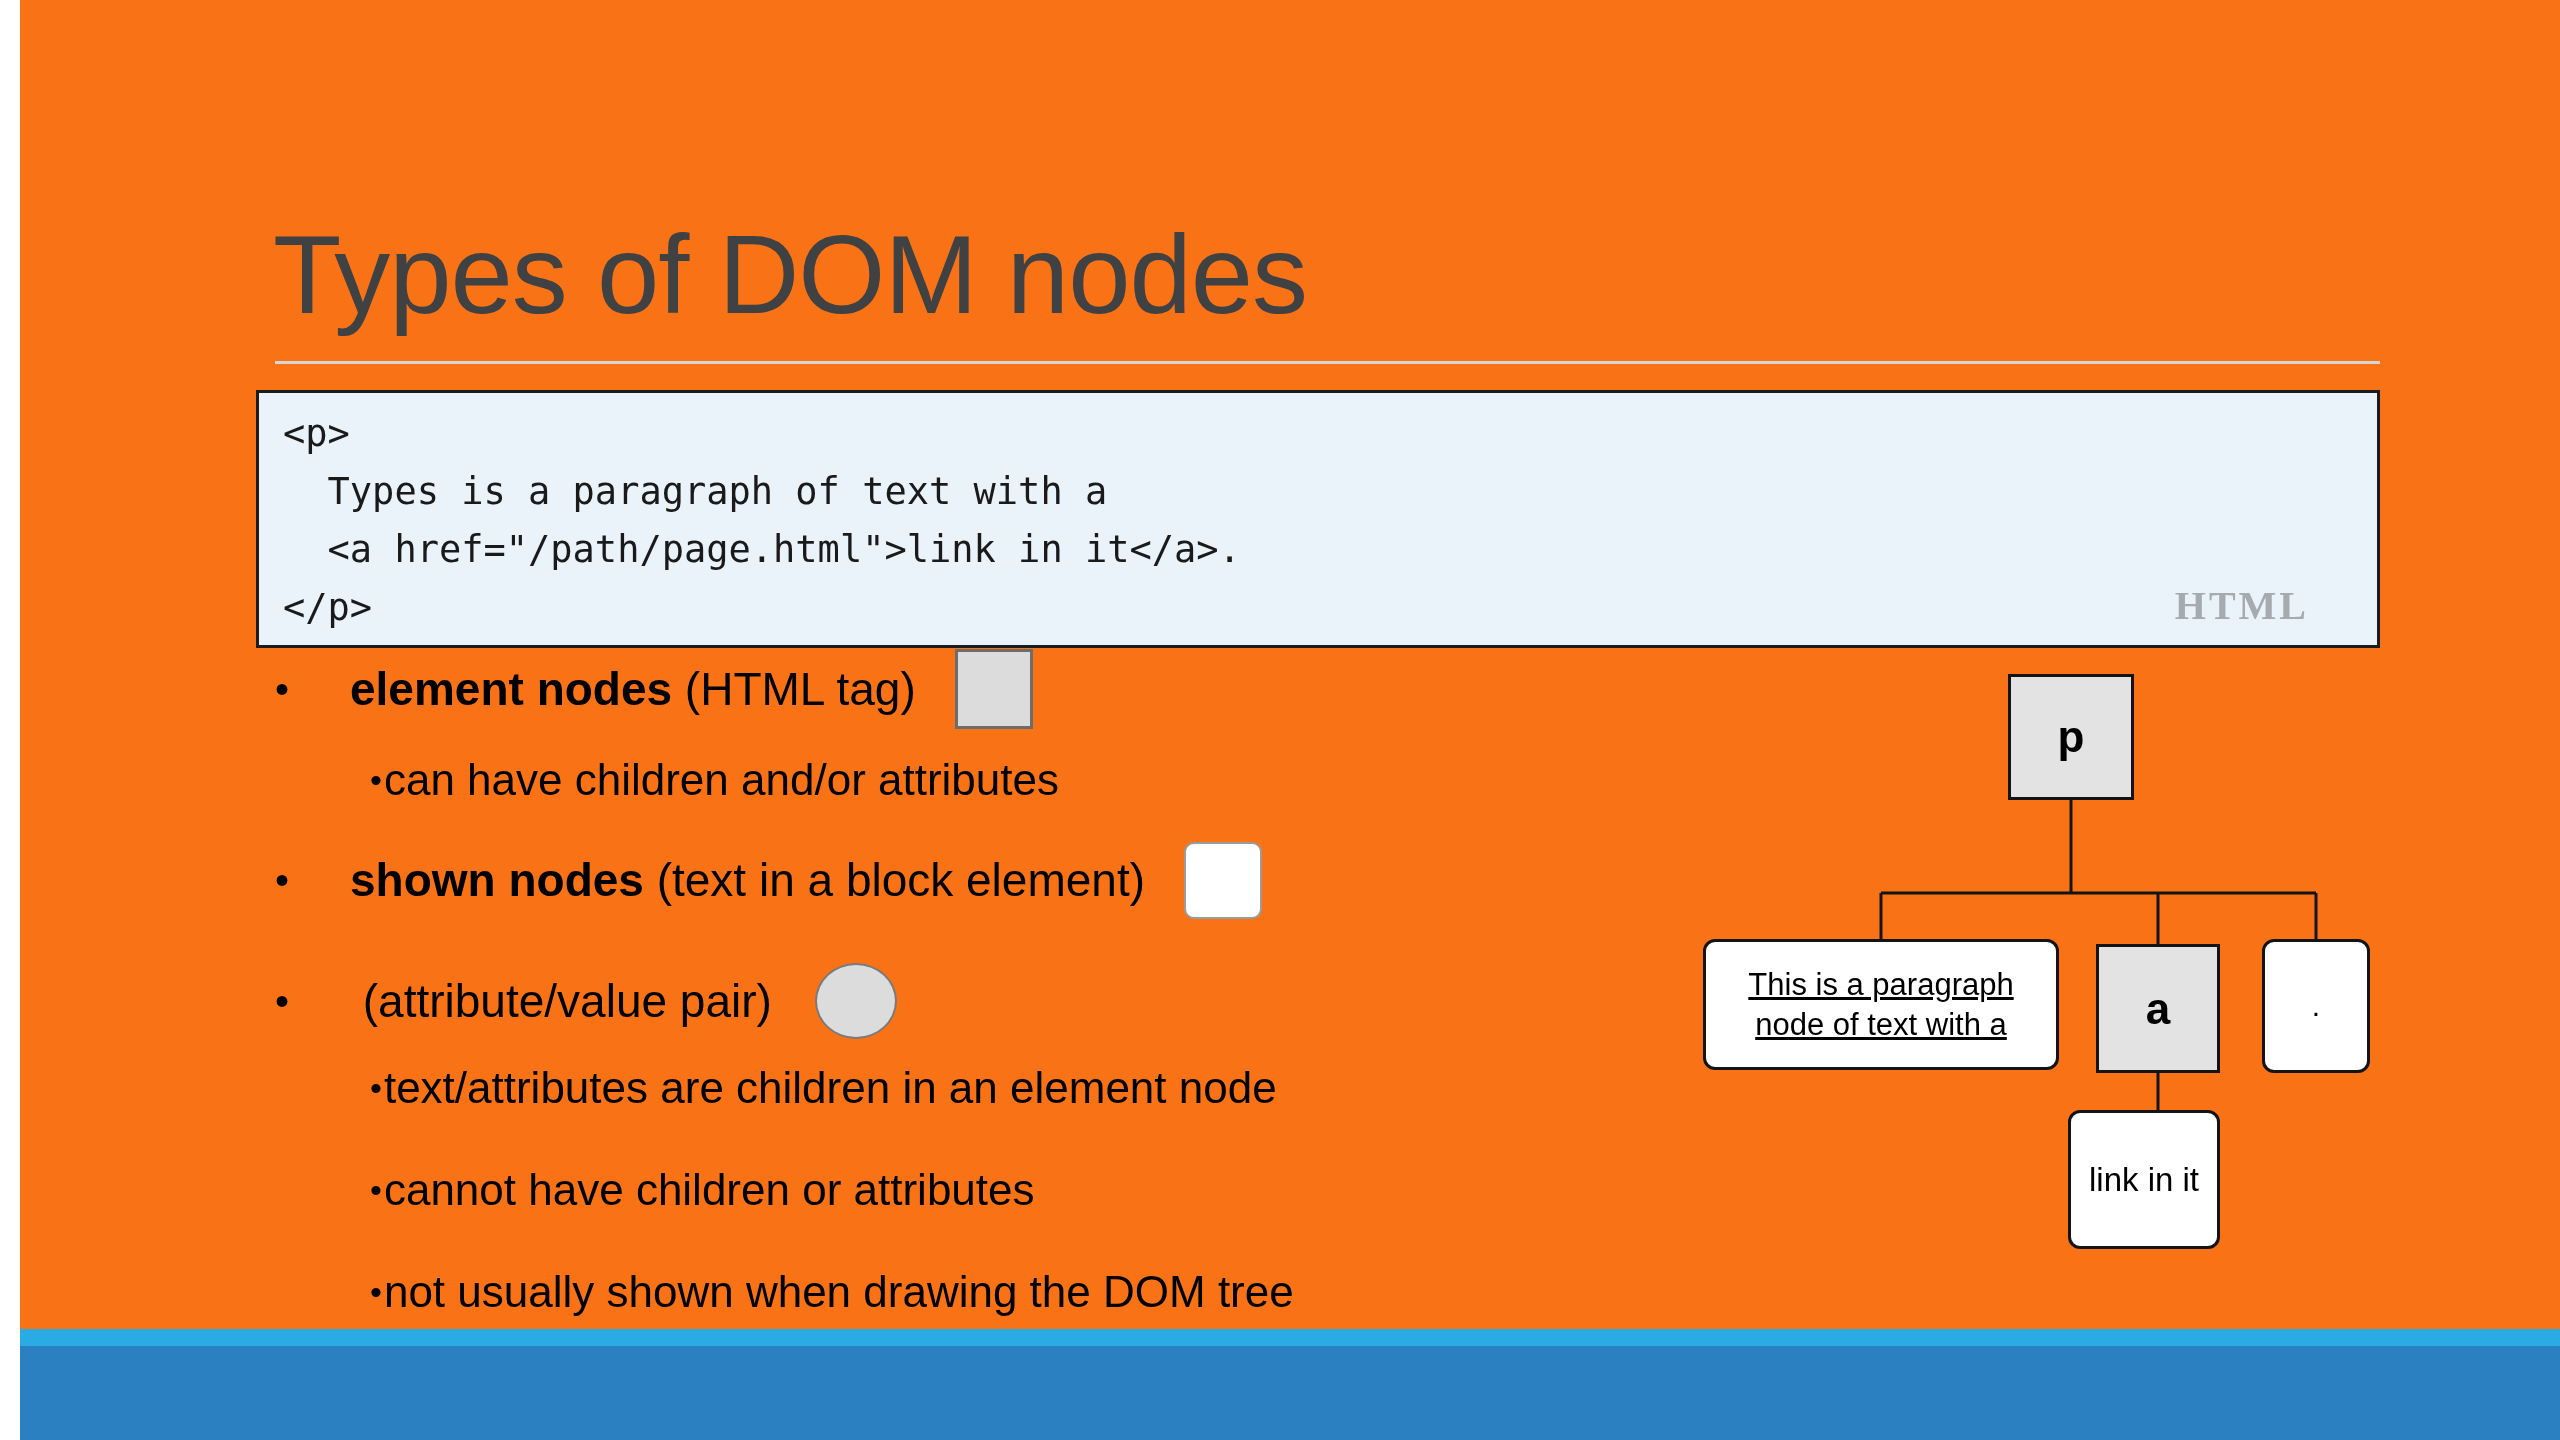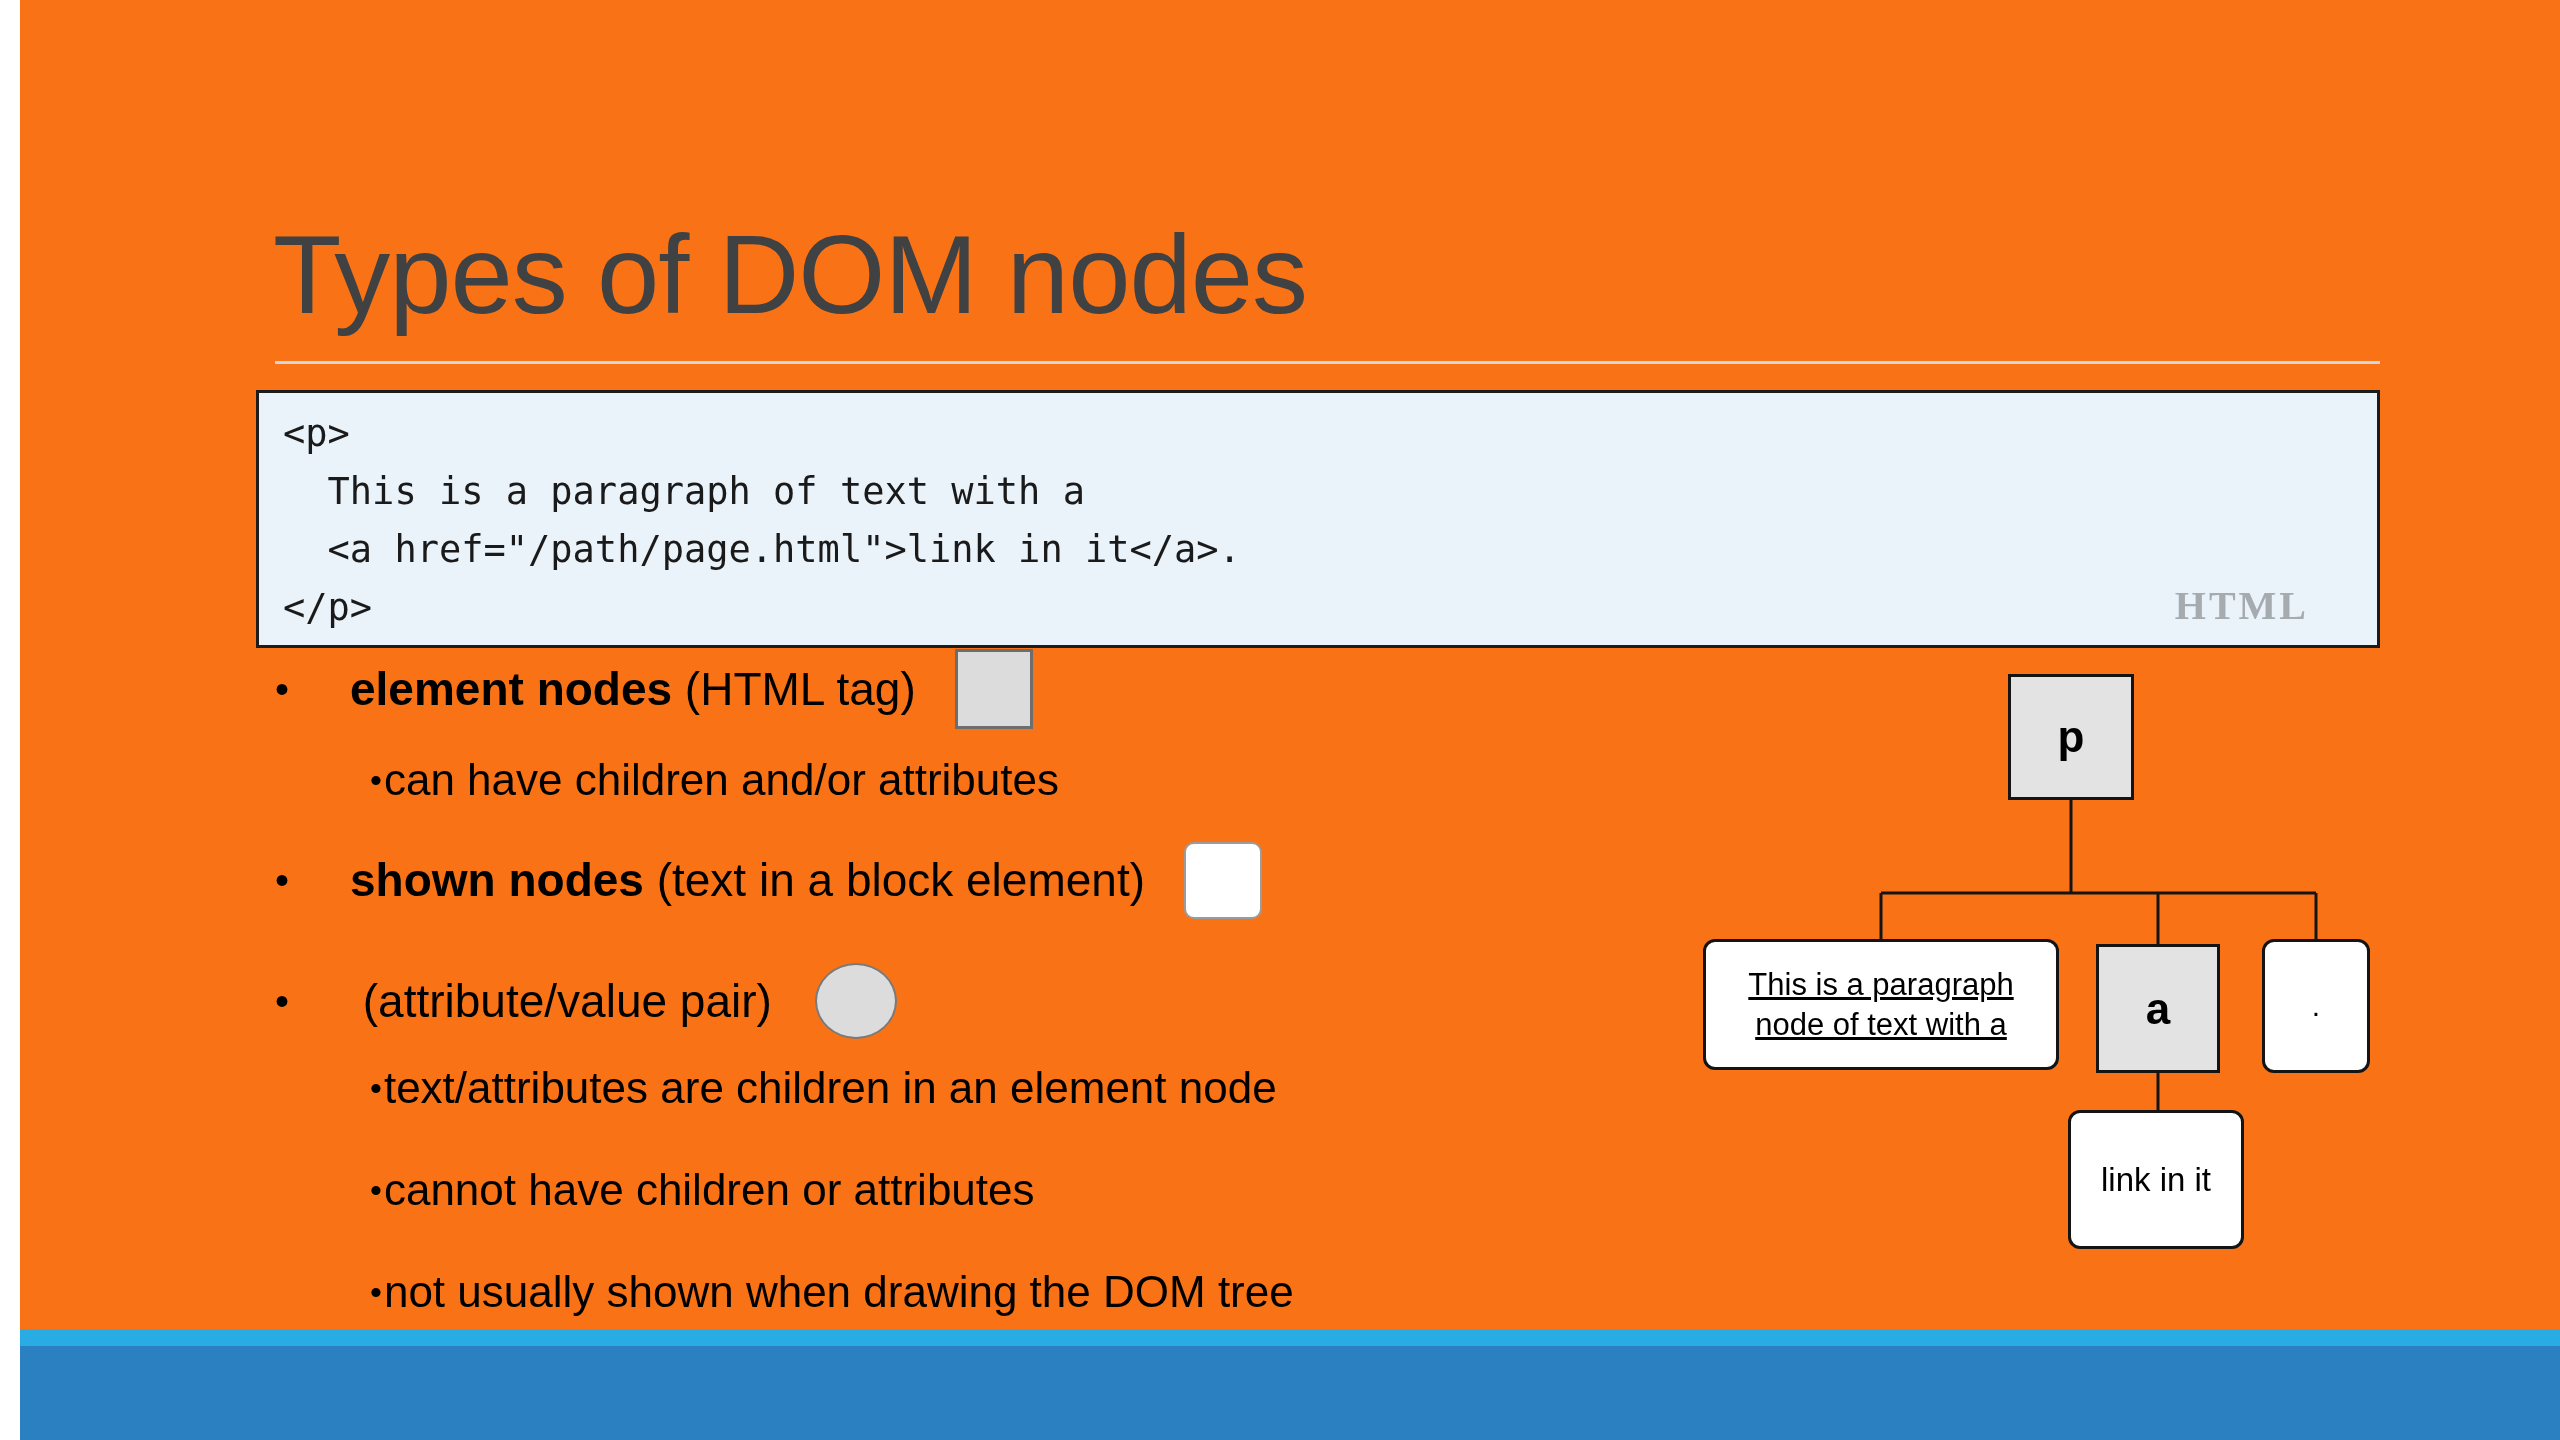--- a/index.html
+++ b/index.html
@@ -71,38 +71,38 @@
     position:absolute;box-sizing:border-box;
     display:flex;align-items:center;justify-content:center;
     text-align:center;color:#000;
   }
   .node-el{background:#e3e3e3;border:3px solid #141414;font-weight:bold;font-size:44px;}
   .node-txt{background:#ffffff;border:3px solid #141414;border-radius:12px;}
   .node-p   {left:1988px;top:674px;width:126px;height:126px;}
   .node-text{left:1683px;top:939px;width:356px;height:131px;font-size:31px;line-height:40px;text-decoration:underline;}
   .node-a   {left:2076px;top:944px;width:124px;height:129px;}
   .node-dot {left:2242px;top:939px;width:108px;height:134px;font-size:30px;}
-  .node-link{left:2048px;top:1110px;width:176px;height:139px;font-size:33px;}
+  .node-link{left:2048px;top:1110px;width:152px;height:139px;font-size:33px;}
   .tree-lines{position:absolute;left:1650px;top:650px;width:720px;height:620px;}
   
   .bar-light{position:absolute;left:0;top:1329px;width:2560px;height:17px;background:#29abe3;}
   .bar-dark {position:absolute;left:0;top:1346px;width:2560px;height:94px;background:#2b80c1;}
 </style>
 </head>
 <body>
 
 <div id="slide">
 
   <div class="title">Types of DOM nodes</div>
   <div class="title-rule"></div>
 
   <div class="codebox">
     <div class="code">
       <div class="code-line">&lt;p&gt;</div>
-      <div class="code-line">  This is a paragraph of text with a</div>
+      <div class="code-line">  Types is a paragraph of text with a</div>
       <div class="code-line">  &lt;a href="/path/page.html"&gt;link in it&lt;/a&gt;.</div>
       <div class="code-line">&lt;/p&gt;</div>
     </div>
     <div class="lang-label">HTML</div>
   </div>
 
   <div class="brow" style="top:645px;height:88px;">
     <span class="marker">•</span><span class="term">element nodes</span><span class="desc"> (HTML tag) </span>
     <span class="icon-el-square"></span>
   </div>

